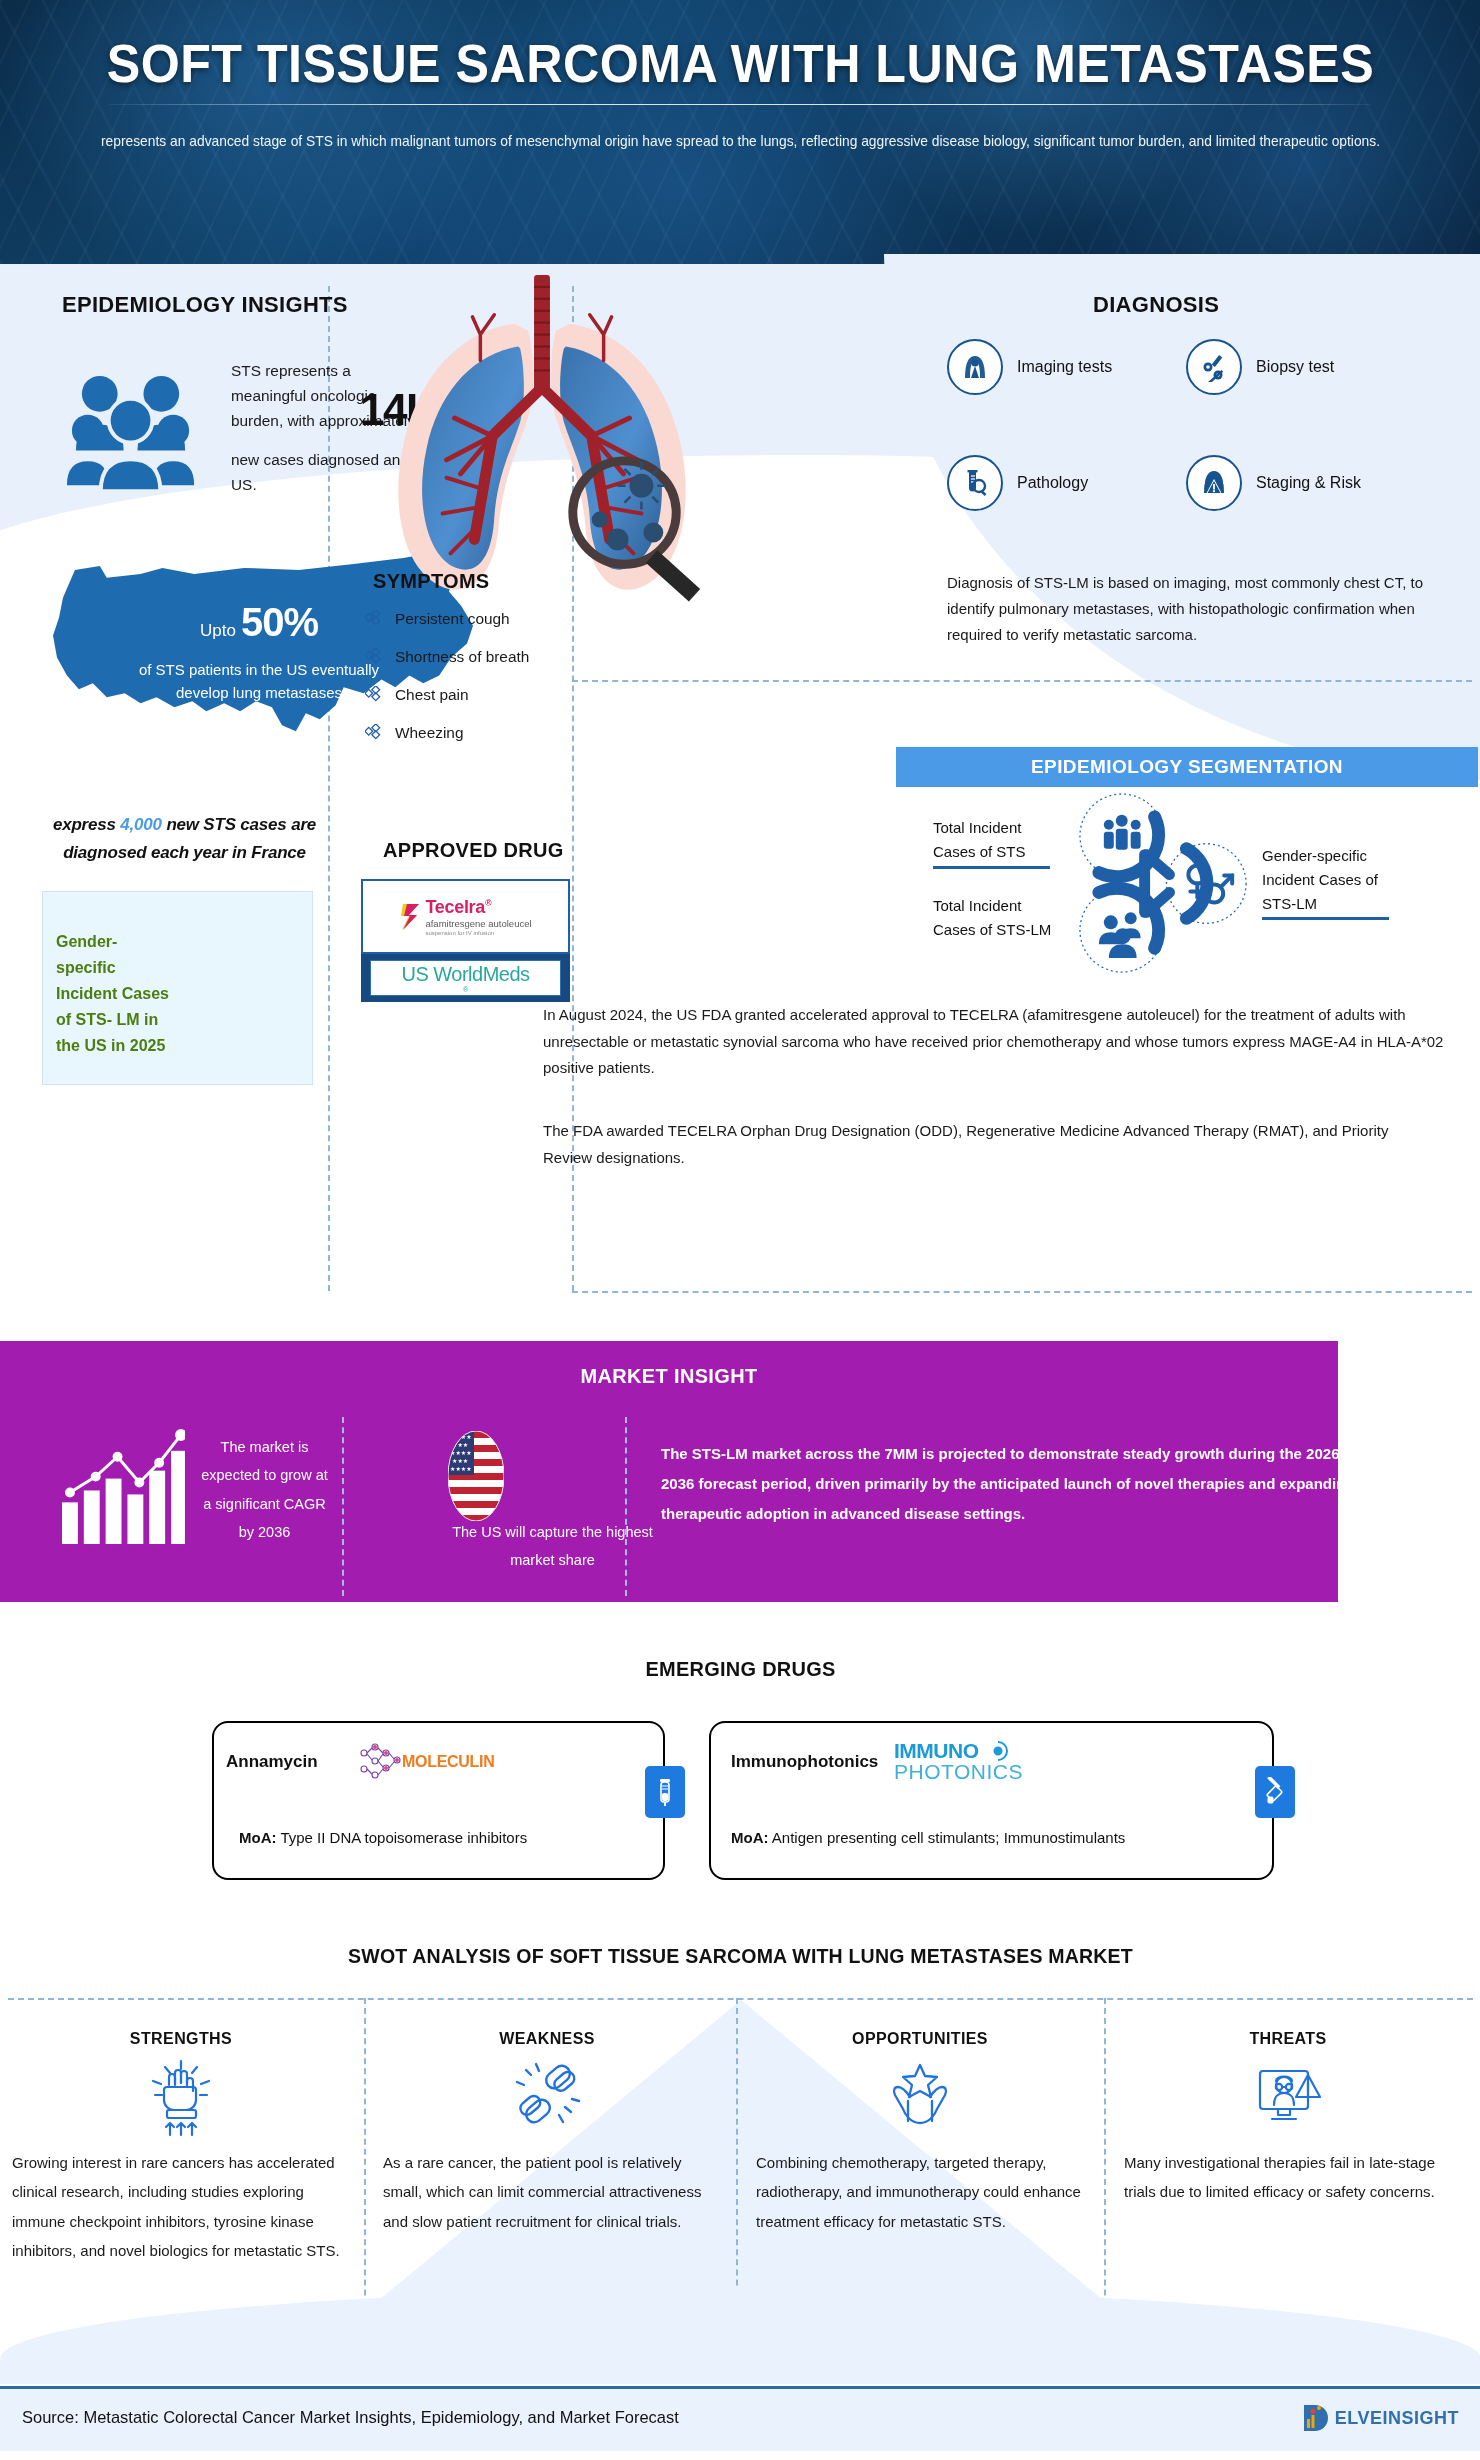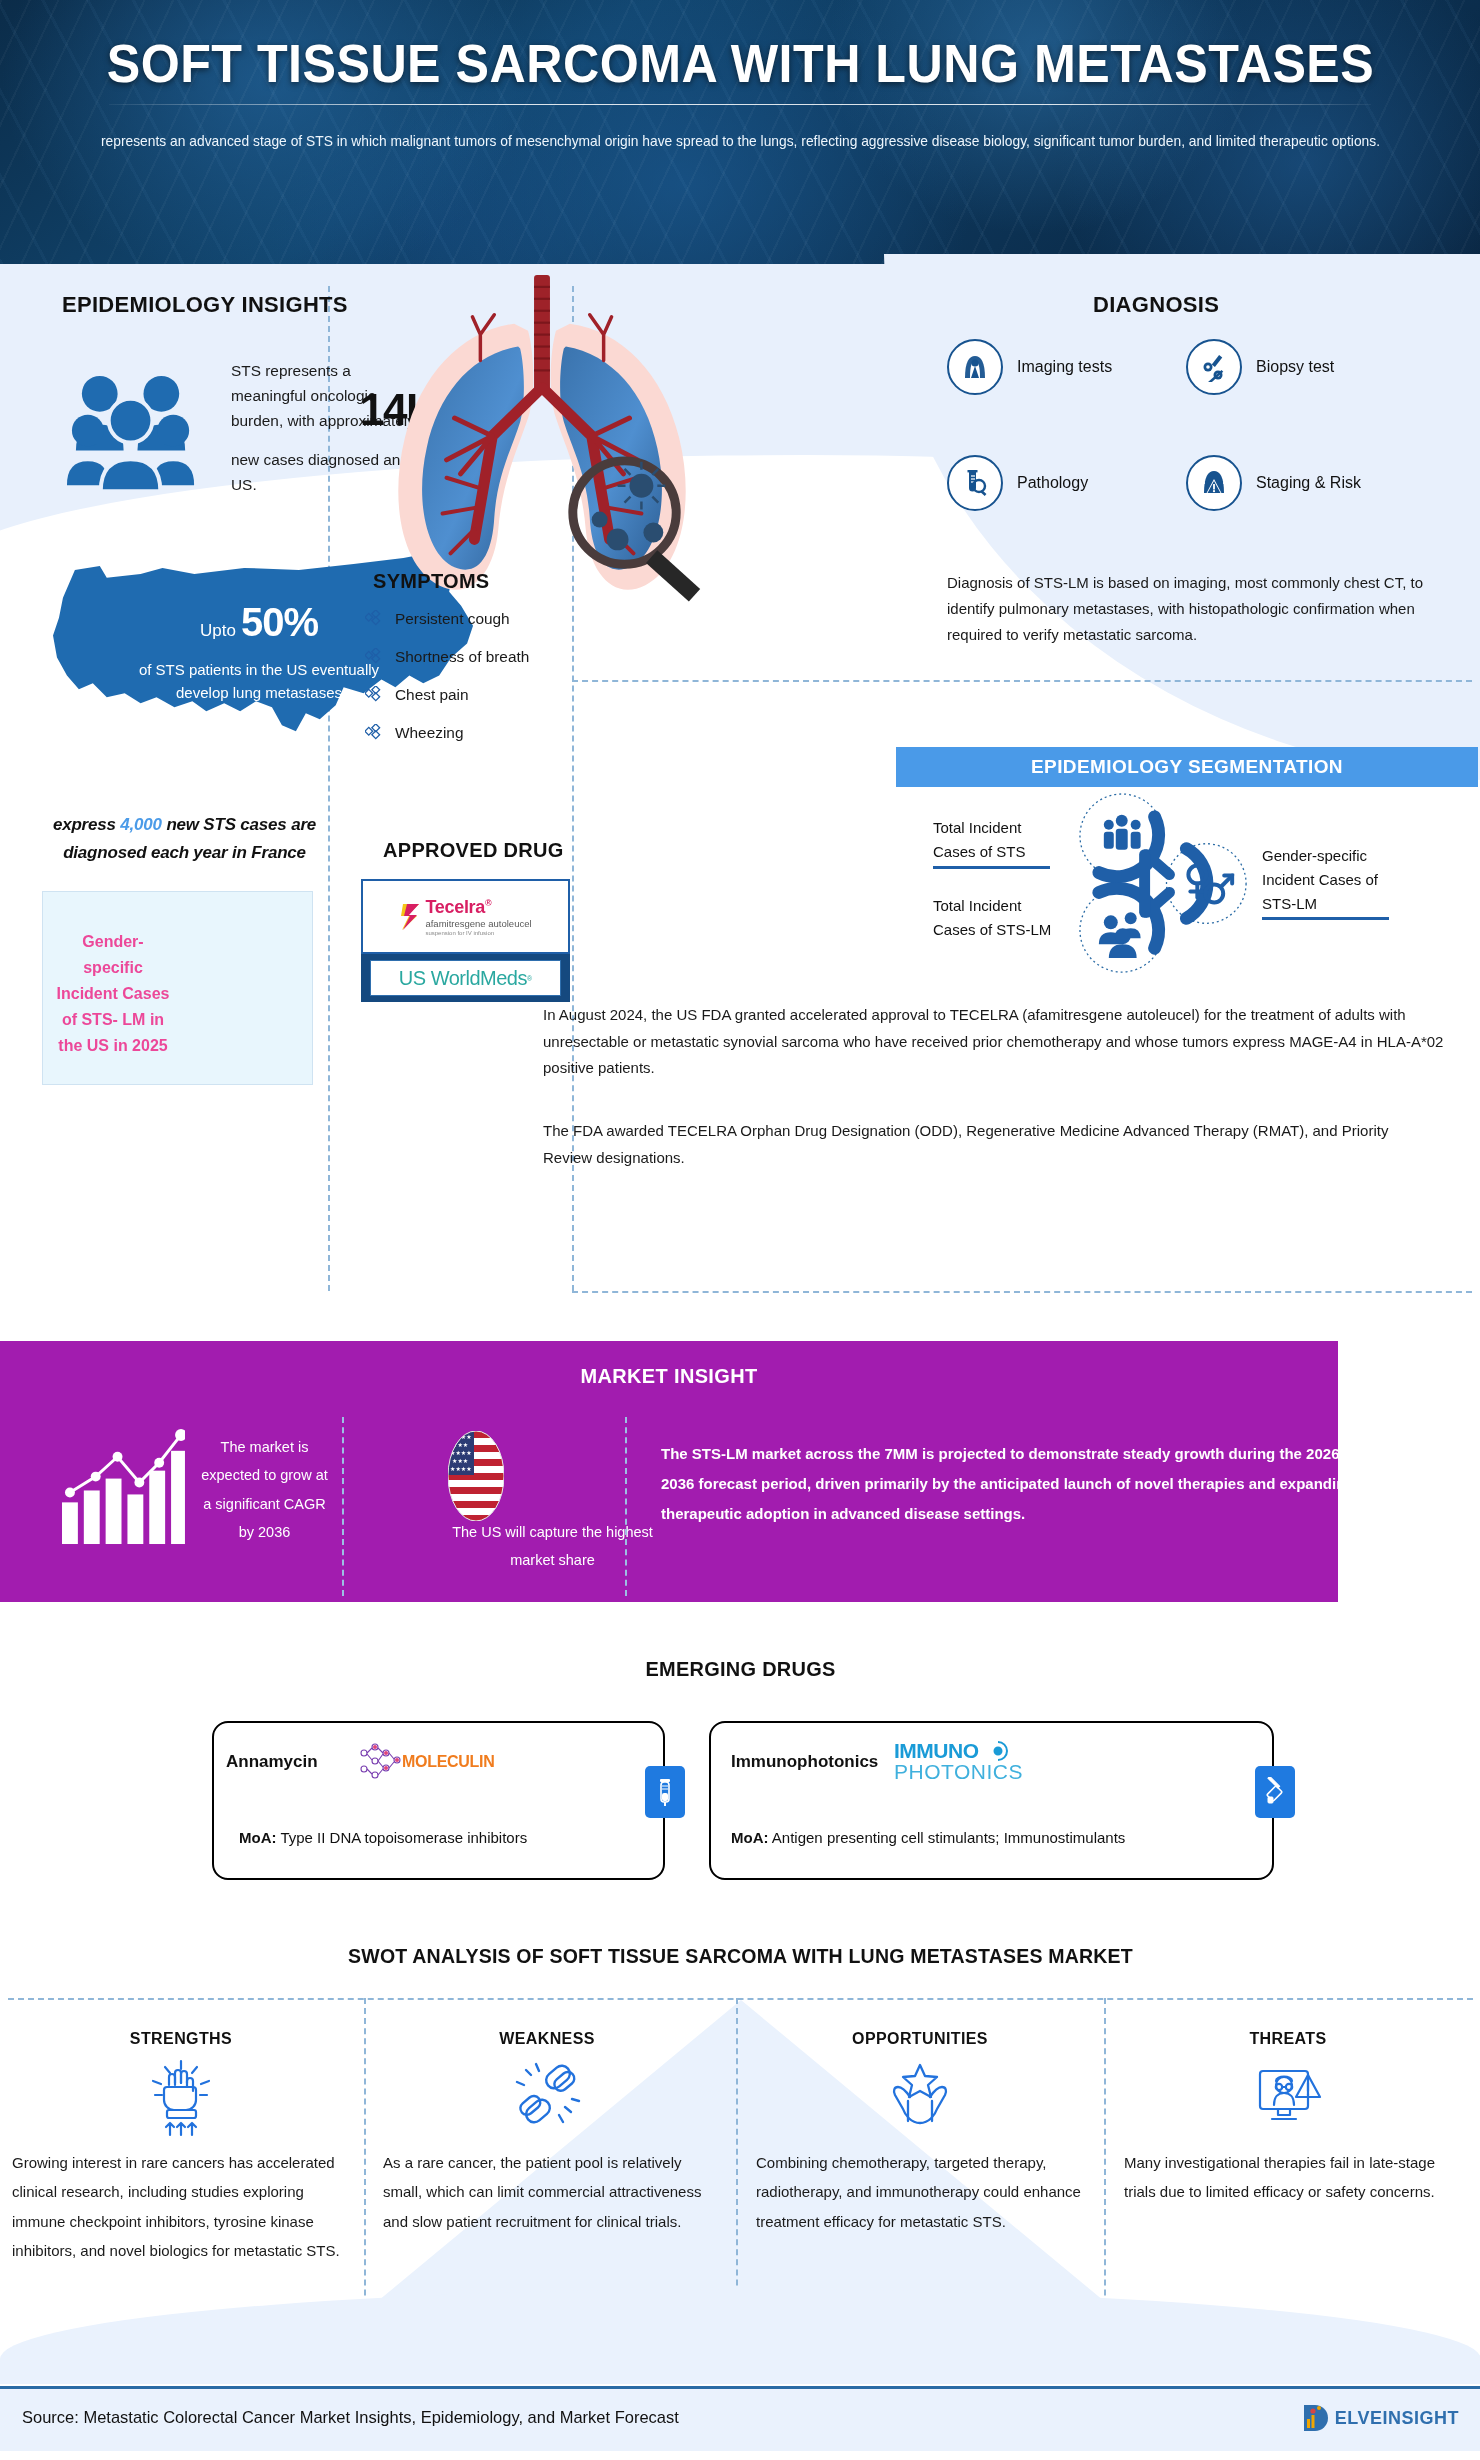--- a/index.html
+++ b/index.html
@@ -84,21 +84,21 @@
   .france-line {
     position:absolute; font-size:17px; font-weight:bold; font-style:italic;
     color:#111; line-height:1.65; letter-spacing:-0.2px;
   }
   .france-num { color:#4b9be8; }
 
   .gender-card {
     position:absolute; background:#e8f6fd; border:1px solid #cfe3f2;
   }
   .gender-label {
-    position:absolute; font-size:16px; font-weight:bold; color:#ec4899; line-height:1.62;text-align:center;
+    position:absolute; font-size:16px; font-weight:bold; color:#4d7c0f; line-height:1.62;
   }
 
   
   .lungs { position:absolute; }
 
   .sym-list { position:absolute; }
   .sym-row { display:flex; align-items:center; margin-bottom:20px; }
   .sym-txt { font-size:15.4px; color:#1a1a1a; margin-left:12px; }
 
   .approved-box {
@@ -377,21 +377,21 @@
         <div style="font-size:18px; font-weight:bold; color:#d81f63; letter-spacing:-0.3px; line-height:1;">
           <span>Tecelra</span><sup style="font-size:9px;">®</sup>
         </div>
         <div style="font-size:9.5px; color:#5a5a5a; margin-top:2px;">afamitresgene autoleucel</div>
         <div style="font-size:6px; color:#8a8a8a; margin-top:1px;">suspension for IV infusion</div>
       </div>
     </div>
   </div>
 
   <div class="uswm-box" style="left:361px; top:690px; width:209px; height:48px;"></div>
-  <div class="uswm-inner" style="left:370px; top:696px; width:191px; height:36px;">
+  <div class="uswm-inner" style="left:370px; top:696px; width:191px; height:36px;flex-direction:column;">
     <span style="font-size:20px; color:#2aa8a0; font-weight:500; letter-spacing:-0.5px;">US WorldMeds</span>
       <sup style="font-size:7px; color:#2aa8a0;">®</sup>
   </div>
 
   <div class="sec-head" style="left:1093px; top:28px;">DIAGNOSIS</div>
 
   <div class="diag-item" style="left:947px; top:75px;">
     <div class="diag-circle">
       <svg width="30" height="30" viewBox="0 0 30 30">
           <g fill="#17538f">

